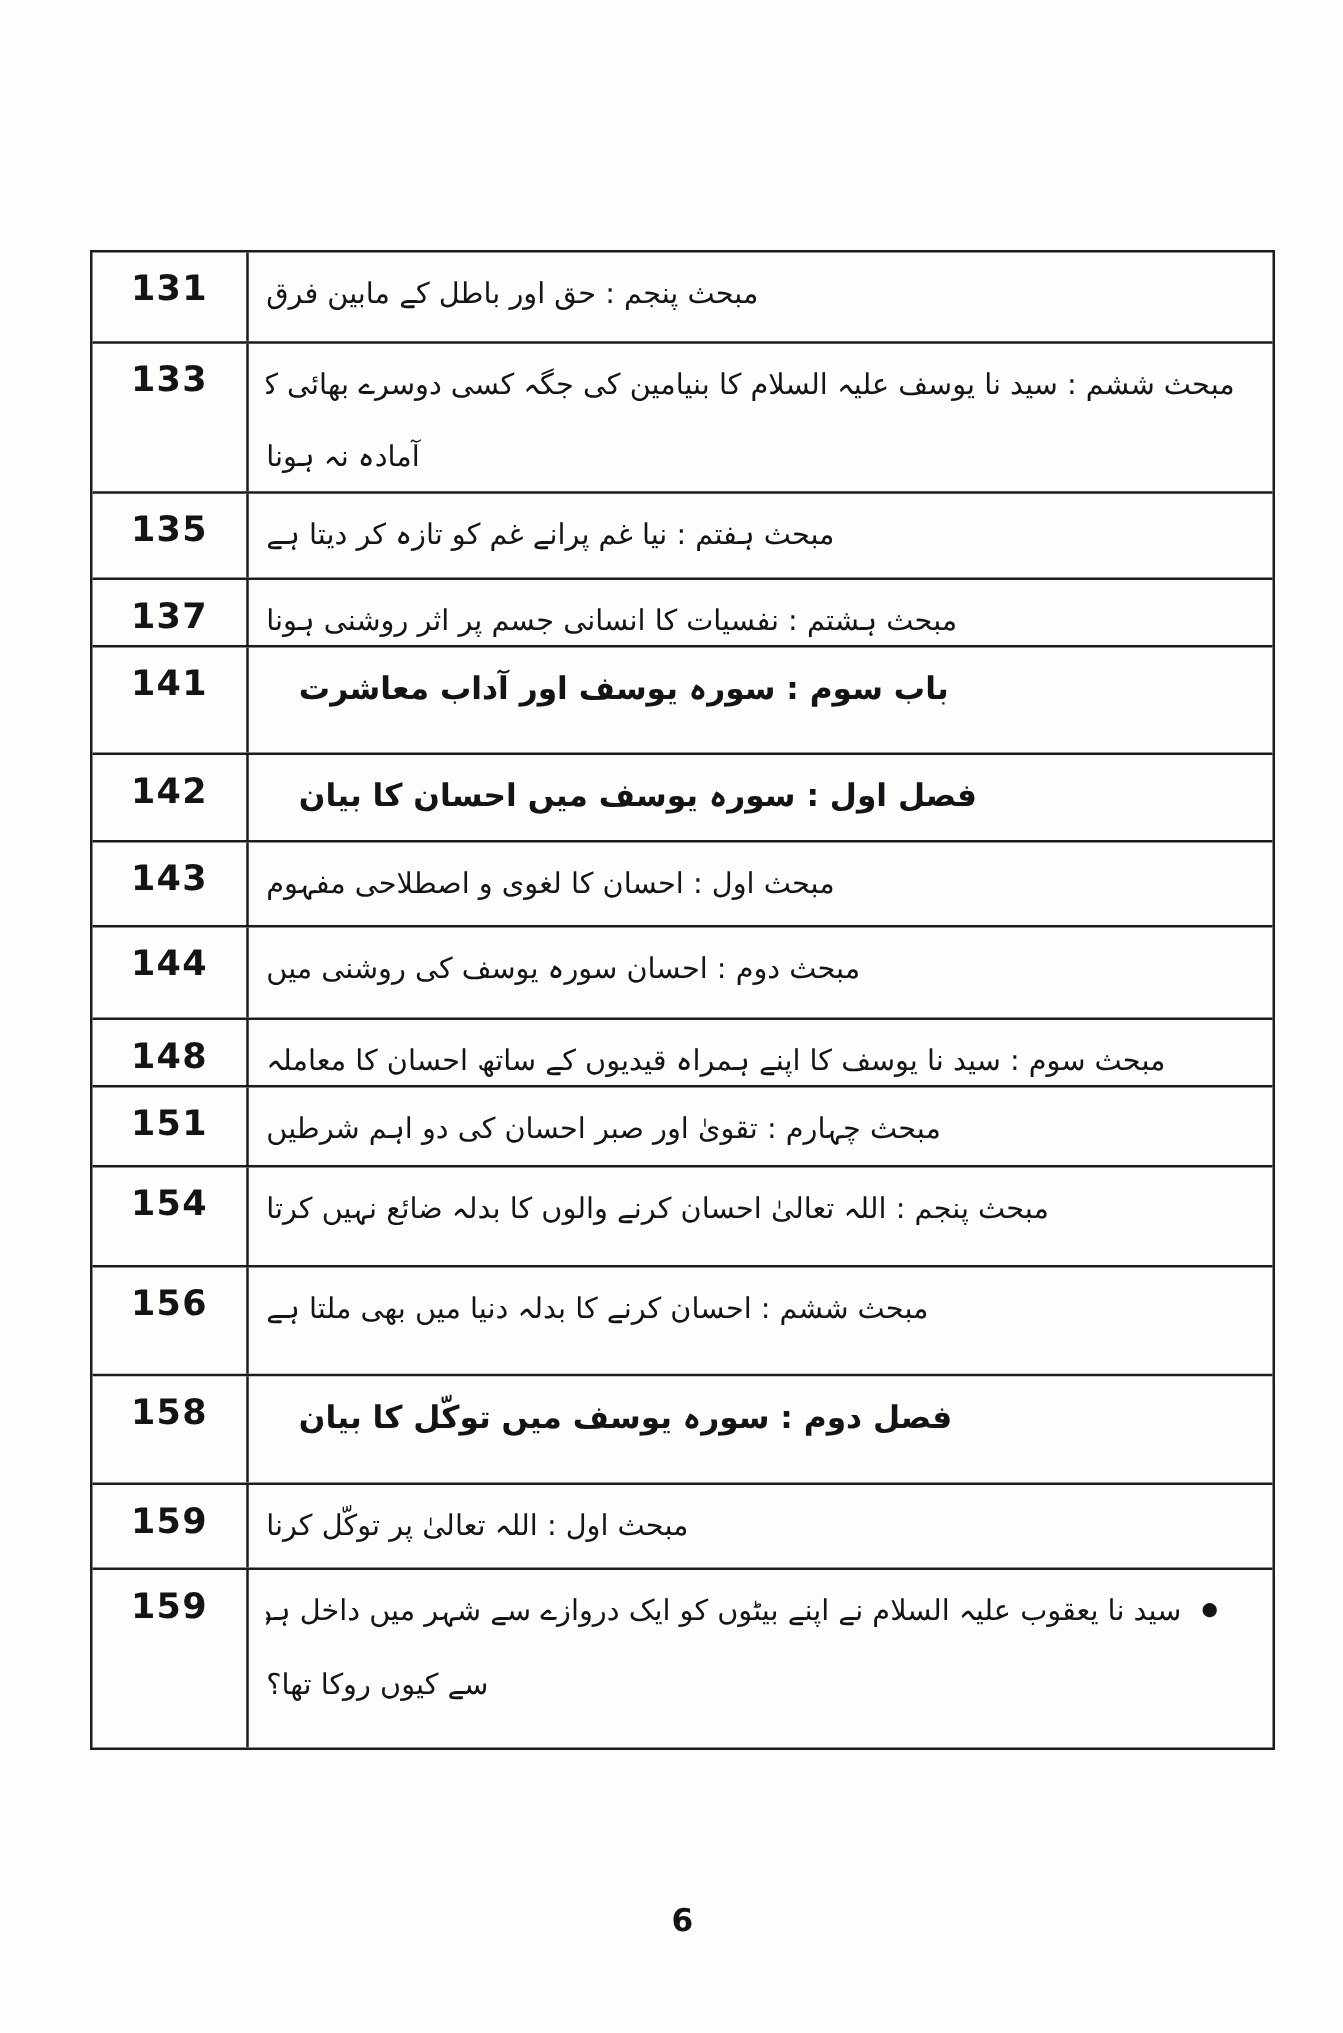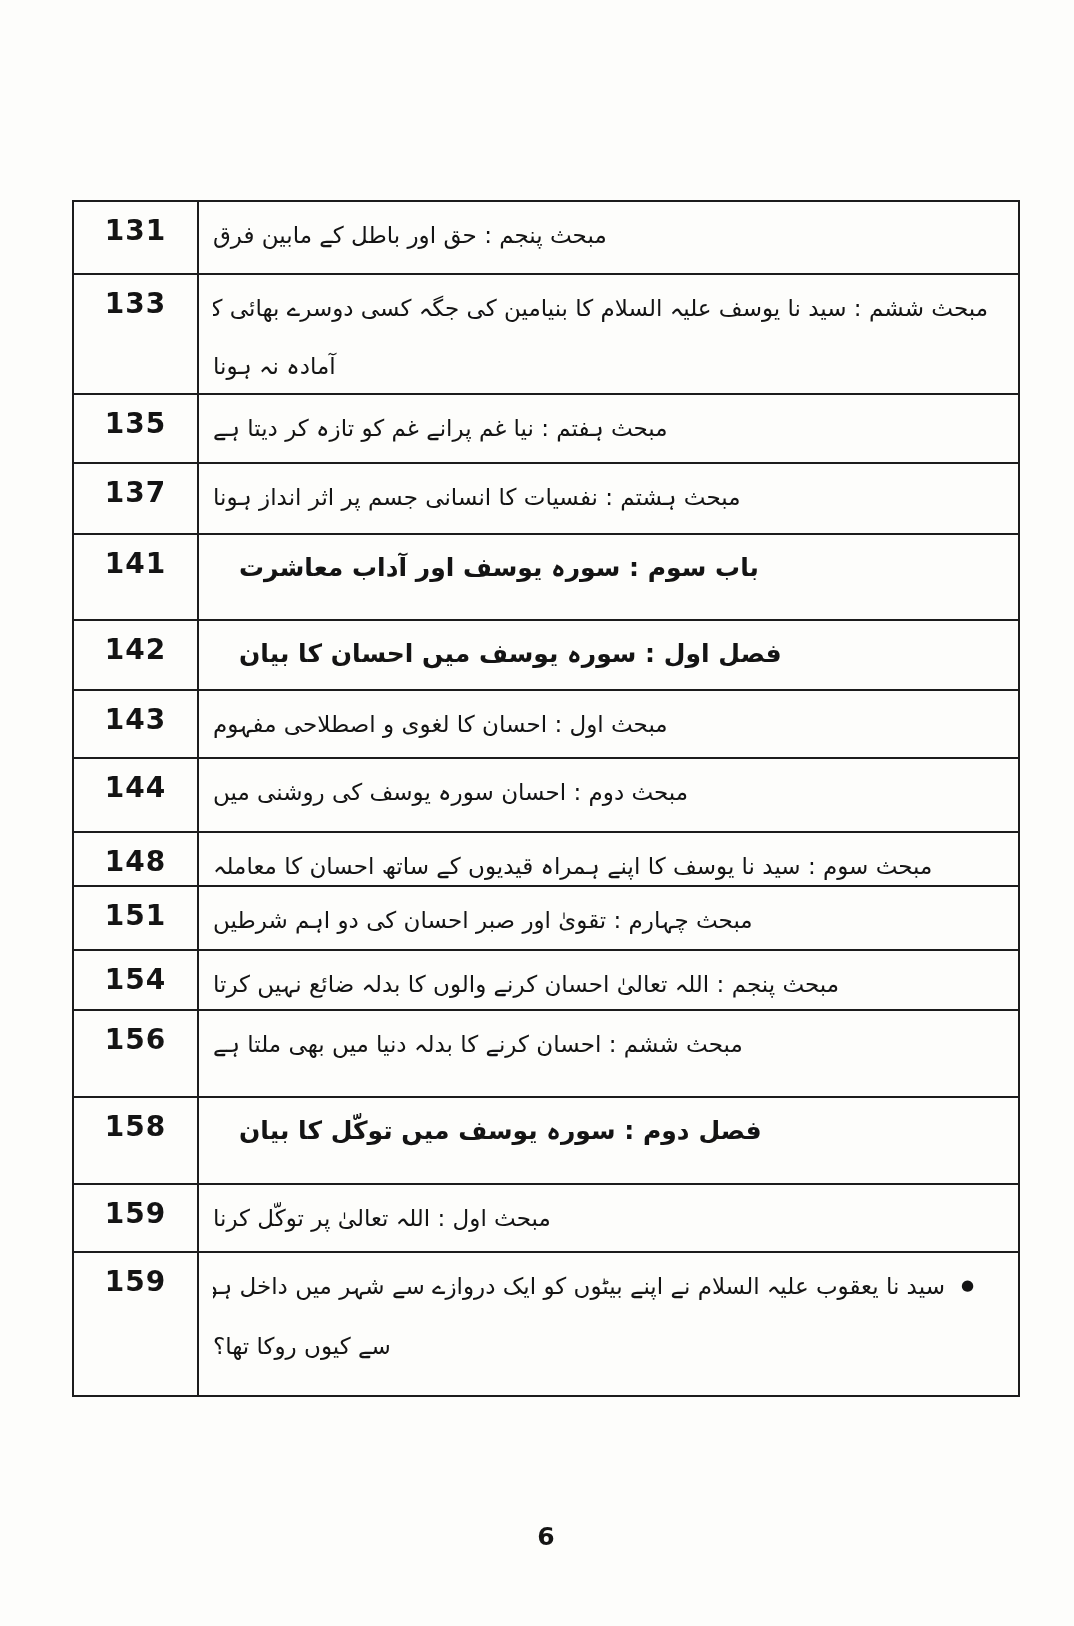--- a/index.html
+++ b/index.html
@@ -62,24 +62,24 @@
     </div>
   </div>
 
   <div class="row" style="height:69px">
     <div class="num">135</div>
     <div class="txt">
       <div class="tline">مبحث ہفتم : نیا غم پرانے غم کو تازہ کر دیتا ہے</div>
     </div>
   </div>
 
-  <div class="row" style="height:71px">
+  <div class="row" style="height:54px">
     <div class="num">137</div>
     <div class="txt">
-      <div class="tline">مبحث ہشتم : نفسیات کا انسانی جسم پر اثر انداز ہونا</div>
+      <div class="tline">مبحث ہشتم : نفسیات کا انسانی جسم پر اثر روشنی ہونا</div>
     </div>
   </div>
 
   <div class="row bold" style="height:86px">
     <div class="num">141</div>
     <div class="txt">
       <div class="tline">باب سوم : سورہ یوسف اور آداب معاشرت</div>
     </div>
   </div>
 
@@ -111,21 +111,21 @@
     </div>
   </div>
 
   <div class="row" style="height:64px">
     <div class="num">151</div>
     <div class="txt">
       <div class="tline">مبحث چہارم : تقویٰ اور صبر احسان کی دو اہم شرطیں</div>
     </div>
   </div>
 
-  <div class="row" style="height:60px">
+  <div class="row" style="height:80px">
     <div class="num">154</div>
     <div class="txt">
       <div class="tline">مبحث پنجم : اللہ تعالیٰ احسان کرنے والوں کا بدلہ ضائع نہیں کرتا</div>
     </div>
   </div>
 
   <div class="row" style="height:87px">
     <div class="num">156</div>
     <div class="txt">
       <div class="tline">مبحث ششم : احسان کرنے کا بدلہ دنیا میں بھی ملتا ہے</div>

